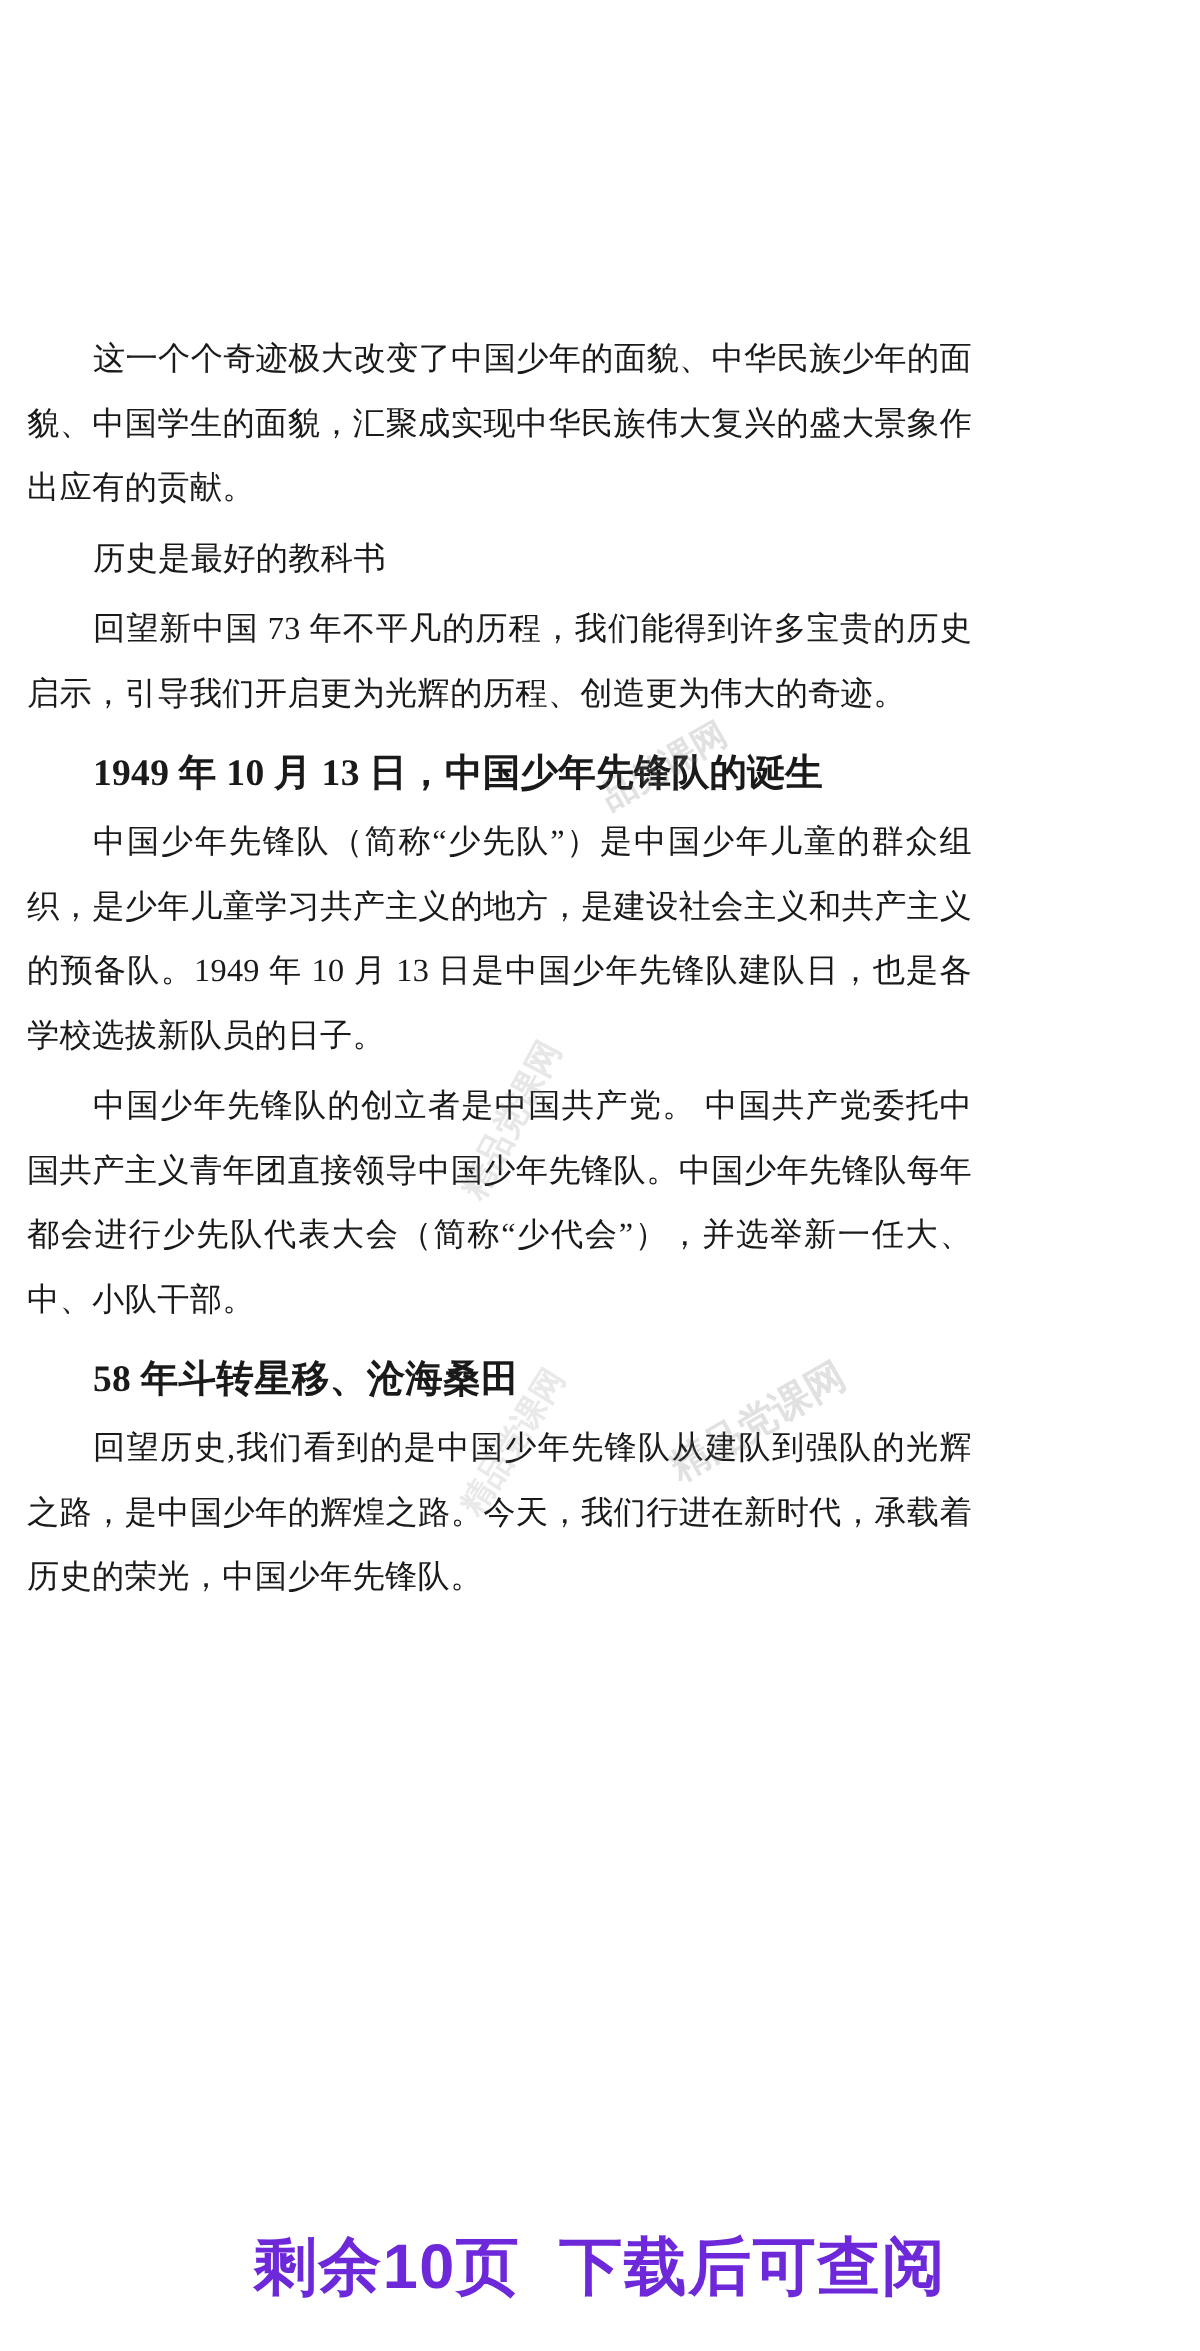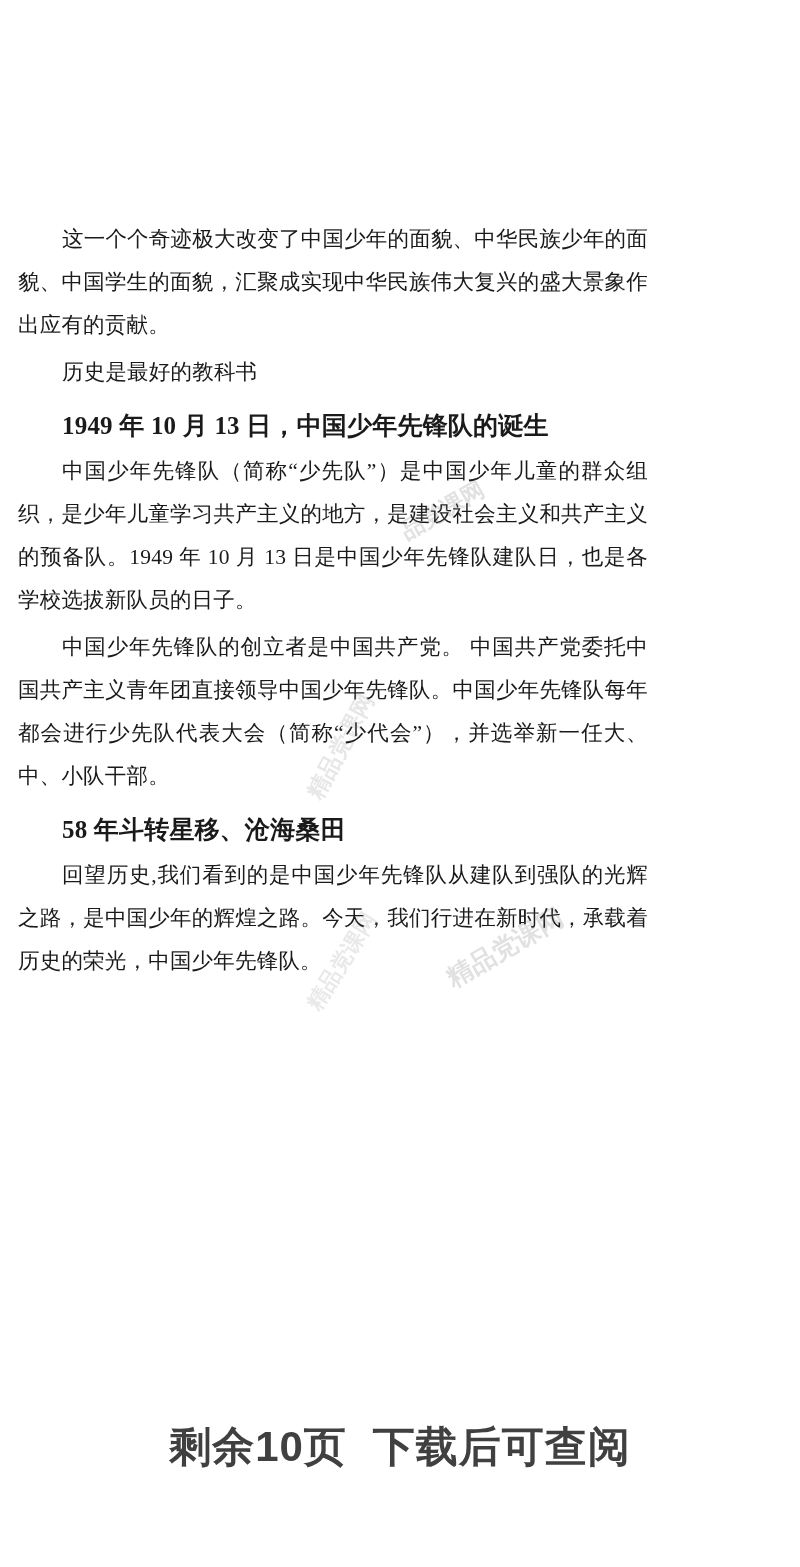--- a/index.html
+++ b/index.html
@@ -83,42 +83,43 @@
     left: 300px;
     top: 1000px;
     font-size: 22px;
     transform: rotate(-58deg);
     transform-origin: left top;
     color: rgba(120,120,120,0.16);
   }
   .footer-banner {
     position: absolute;
     left: 0;
-    top: 1419px;
+    top: 1483px;
     width: 800px;
     text-align: center;
     font-family: "Liberation Sans", sans-serif;
     font-weight: bold;
     font-size: 42px;
     letter-spacing: 1px;
-    color: #404040;
+    color: #6d28d9;
   }
   .footer-banner .gap {
     display: inline-block;
     width: 26px;
   }
 </style>
 </head>
 <body>
 
 <div class="page">
 
   <div class="doc-body">
     <p class="para indent">这一个个奇迹极大改变了中国少年的面貌、中华民族少年的面貌、中国学生的面貌，汇聚成实现中华民族伟大复兴的盛大景象作出应有的贡献。</p>
     <p class="para indent">历史是最好的教科书</p>
+    <p class="para indent">回望新中国 73 年不平凡的历程，我们能得到许多宝贵的历史启示，引导我们开启更为光辉的历程、创造更为伟大的奇迹。</p>
     <h2 class="heading">1949 年 10 月 13 日，中国少年先锋队的诞生</h2>
     <p class="para indent">中国少年先锋队（简称“少先队”）是中国少年儿童的群众组织，是少年儿童学习共产主义的地方，是建设社会主义和共产主义的预备队。1949 年 10 月 13 日是中国少年先锋队建队日，也是各学校选拔新队员的日子。</p>
     <p class="para indent">中国少年先锋队的创立者是中国共产党。 中国共产党委托中国共产主义青年团直接领导中国少年先锋队。中国少年先锋队每年都会进行少先队代表大会（简称“少代会”），并选举新一任大、中、小队干部。</p>
     <h2 class="heading">58 年斗转星移、沧海桑田</h2>
     <p class="para indent">回望历史,我们看到的是中国少年先锋队从建队到强队的光辉之路，是中国少年的辉煌之路。今天，我们行进在新时代，承载着历史的荣光，中国少年先锋队。</p>
   </div>
 
   <div class="watermark wm1">品党课网</div>
   <div class="watermark wm2">精品党课网</div>
   <div class="watermark wm3">精品党课网</div>

